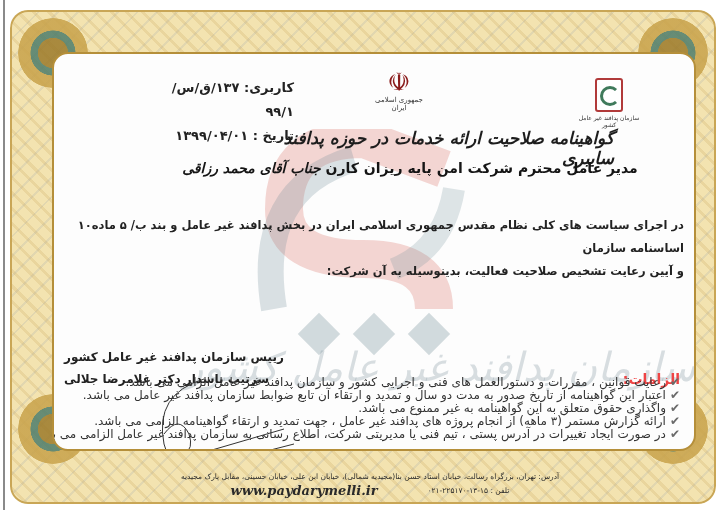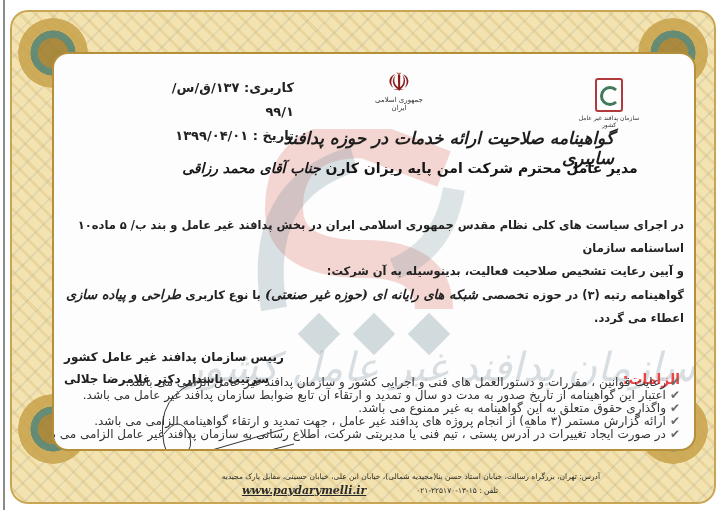--- a/index.html
+++ b/index.html
@@ -25,23 +25,23 @@
   .addressee{position:absolute;left:106px;top:106px;width:500px;text-align:center;direction:rtl;font-weight:bold;font-size:14px;color:#151515;}
   .addressee .name{font-family:"DejaVu Serif",serif;font-style:italic;}
   .body{position:absolute;left:10px;top:160px;width:620px;direction:rtl;text-align:right;font-size:11.5px;font-weight:bold;color:#222;line-height:23px;}
   .body .hand{font-family:"DejaVu Serif",serif;font-style:italic;font-size:13px;}
   .signer{position:absolute;left:10px;top:292px;width:300px;text-align:left;direction:rtl;font-weight:bold;font-size:12px;color:#222;line-height:22px;}
   .signature{position:absolute;left:40px;top:320px;width:220px;height:120px;}
   .req-title{position:absolute;right:14px;top:317px;direction:rtl;font-weight:bold;font-size:14px;color:#ef4444;margin-left:32px;}
   .reqs{position:absolute;right:14px;top:322px;width:470px;direction:rtl;text-align:right;margin:0;padding:0;list-style:none;}
   .reqs li{font-size:12px;color:#333;line-height:13px;white-space:nowrap;}
   .reqs li .bullet{color:#6a6a6a;margin-left:4px;}
-  .footer{position:absolute;left:130px;top:460px;width:460px;direction:rtl;font-size:7.5px;color:#2a2a2a;line-height:14px;}
+  .footer{position:absolute;left:130px;top:460px;width:460px;direction:rtl;text-align:center;font-size:7.5px;color:#2a2a2a;line-height:14px;}
   .footer .row2{display:flex;justify-content:center;gap:50px;direction:rtl;}
-  .footer .url{direction:ltr;font-family:"DejaVu Serif",serif;font-weight:bold;font-style:italic;font-size:11px;text-decoration:underline;}
+  .footer .url{direction:ltr;font-family:"DejaVu Serif",serif;font-weight:bold;font-style:italic;font-size:13px;}
 </style>
 </head>
 <body>
 
 <div class="left-rule"></div>
 
 <div class="frame">
   <div class="corner" style="left:8px;top:8px"></div>
   <div class="corner" style="right:8px;top:8px"></div>
   <div class="corner" style="left:8px;bottom:40px"></div>
@@ -83,27 +83,20 @@
     <div class="title">گواهینامه صلاحیت ارائه خدمات در حوزه پدافند سایبری</div>
 
     <div class="addressee">
       <span>مدیر عامل محترم شرکت امن پایه ریزان کارن</span>
       <span class="name">جناب آقای محمد رزاقی</span>
     </div>
 
     <div class="body">
       <div>در اجرای سیاست های کلی نظام مقدس جمهوری اسلامی ایران در بخش پدافند غیر عامل و بند ب/ ۵ ماده۱۰ اساسنامه سازمان</div>
       <div>و آیین رعایت تشخیص صلاحیت فعالیت، بدینوسیله به آن شرکت:</div>
-      <div>
-        <span>گواهینامه رتبه (۳) در حوزه تخصصی</span>
-        <span class="hand">شبکه های رایانه ای (حوزه غیر صنعتی)</span>
-        <span>با نوع کاربری</span>
-        <span class="hand">طراحی و پیاده سازی</span>
-        <span>اعطاء می گردد.</span>
-      </div>
     </div>
 
     <div class="signer">
       <div>رییس سازمان پدافند غیر عامل کشور</div>
       <div>سرتیپ پاسدار دکتر غلامرضا جلالی</div>
     </div>
 
     <svg class="signature" viewBox="0 0 220 120">
       <path d="M110 5 Q60 20 70 70 Q80 105 100 95 M10 110 Q100 80 190 55 M40 112 Q120 90 200 70 M70 60 Q85 40 95 60 Q100 75 90 80" fill="none" stroke="#333" stroke-width="1"></path>
     </svg>

